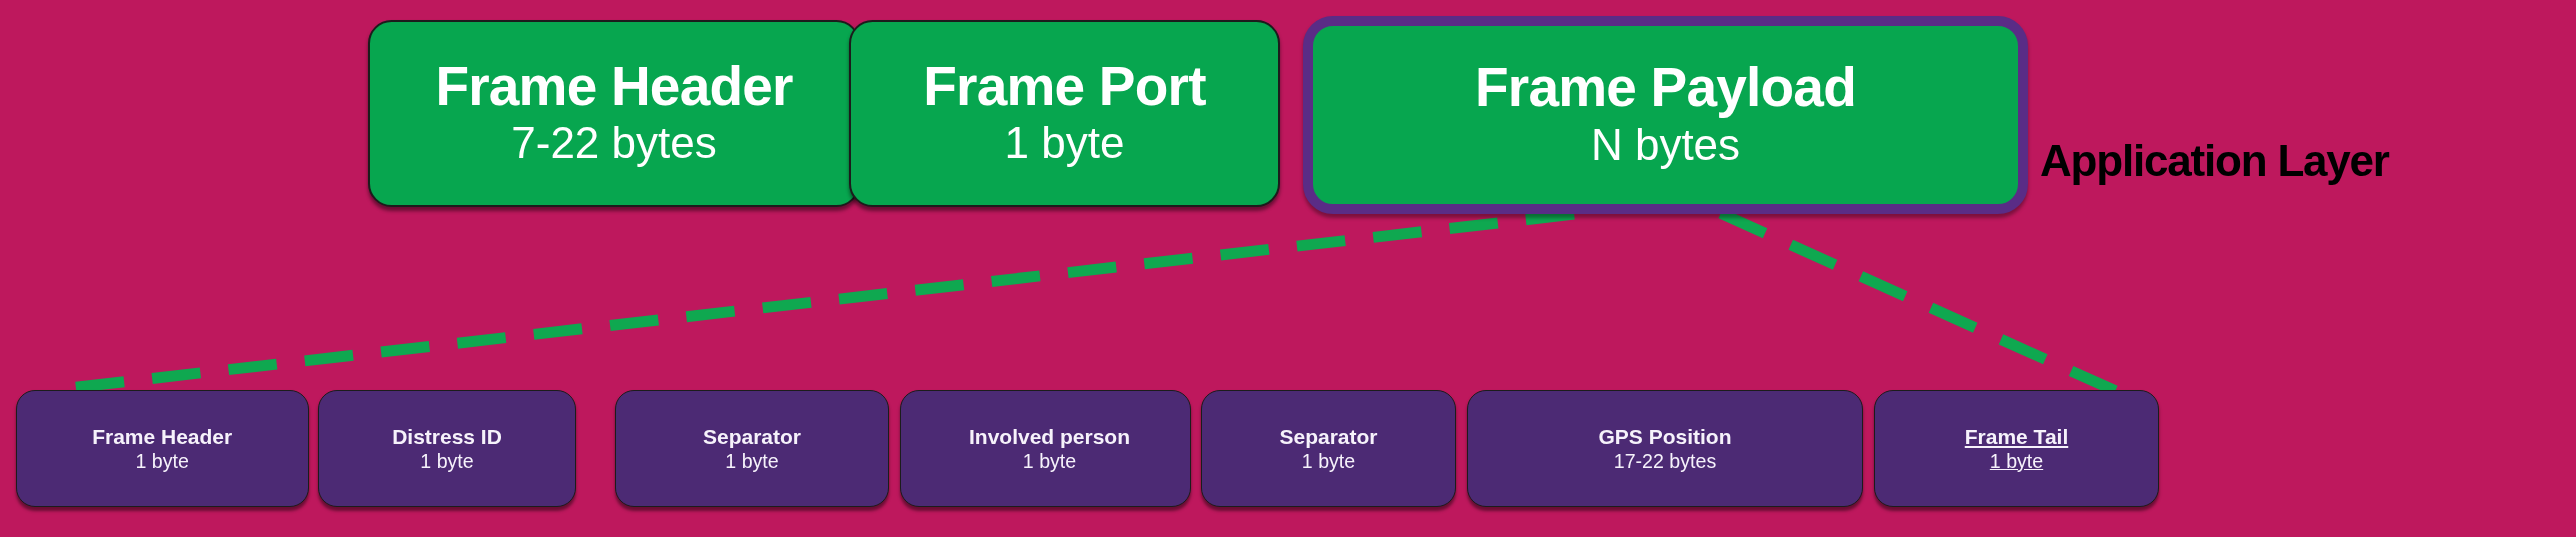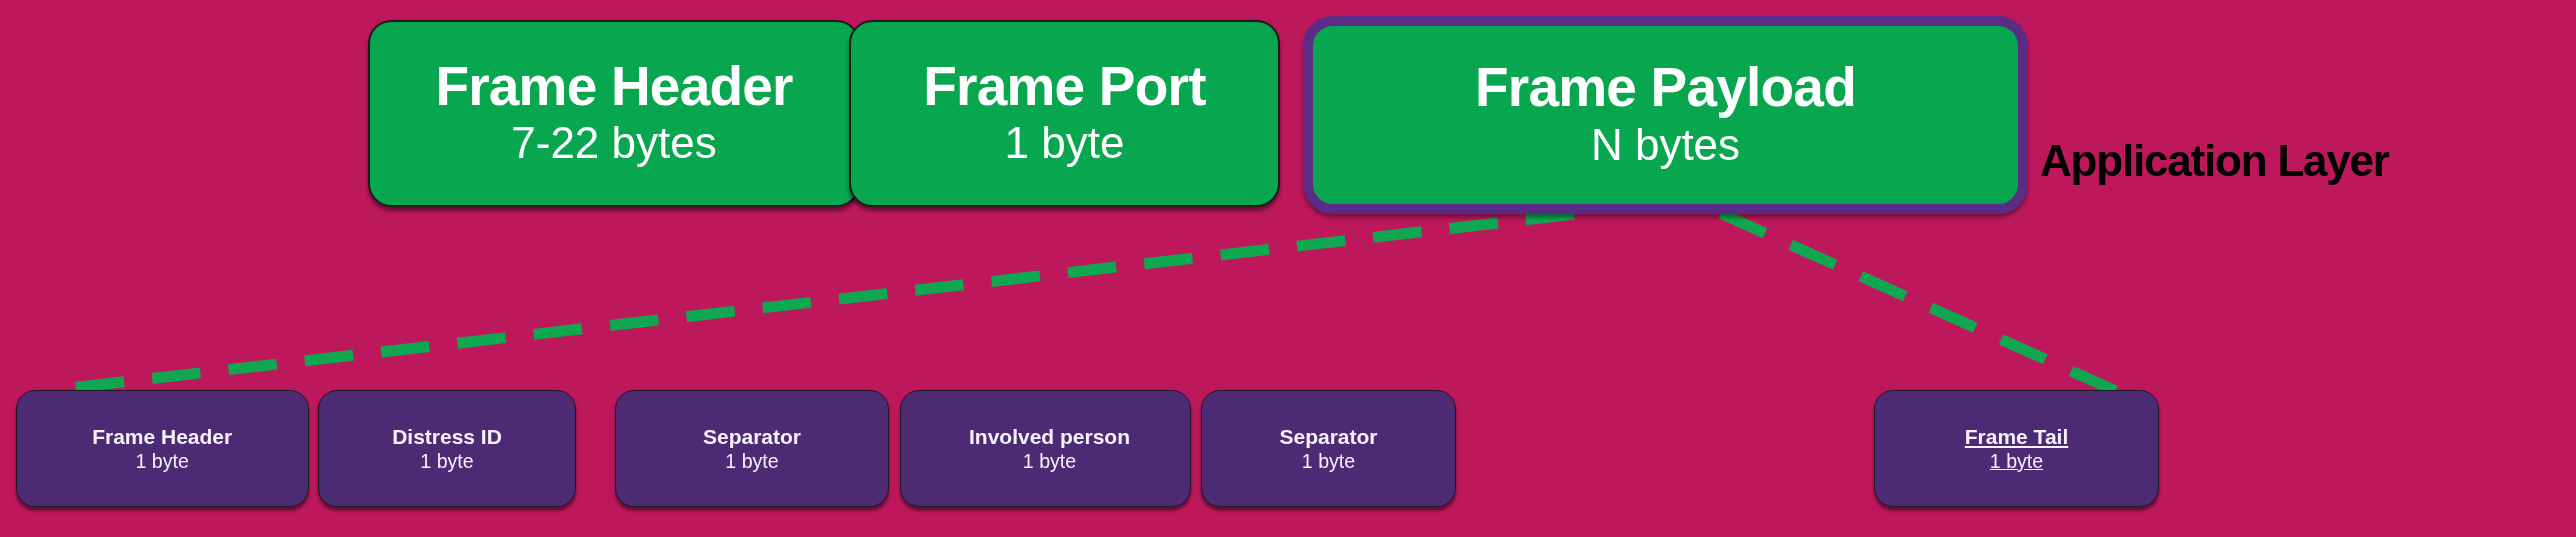--- a/index.html
+++ b/index.html
@@ -155,20 +155,24 @@
   <div class="box pbox pos-4">
     <div class="title">Involved person</div>
     <div class="subtitle">1 byte</div>
   </div>
 
   <div class="box pbox pos-5">
     <div class="title">Separator</div>
     <div class="subtitle">1 byte</div>
   </div>
 
+  <div class="box pbox pos-6">
+    <div class="title">GPS Position</div>
+    <div class="subtitle">17-22 bytes</div>
+  </div>
 
   <div class="box pbox pos-7">
     <div class="title">Frame Tail</div>
     <div class="subtitle">1 byte</div>
   </div>
 
 </div>
 
 
 </body></html>

